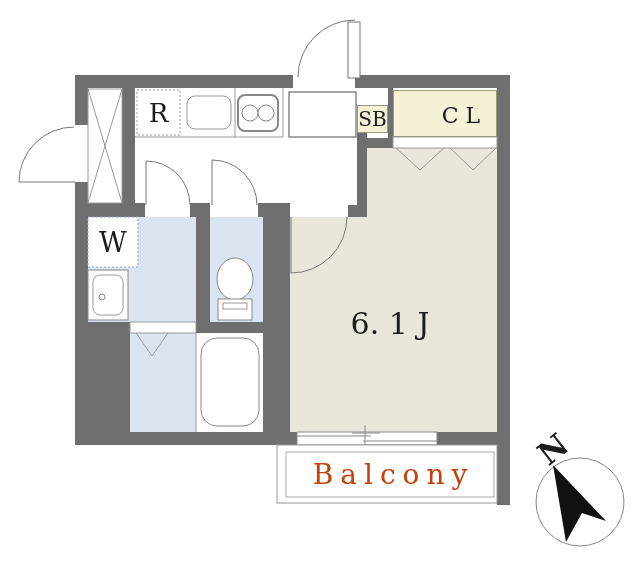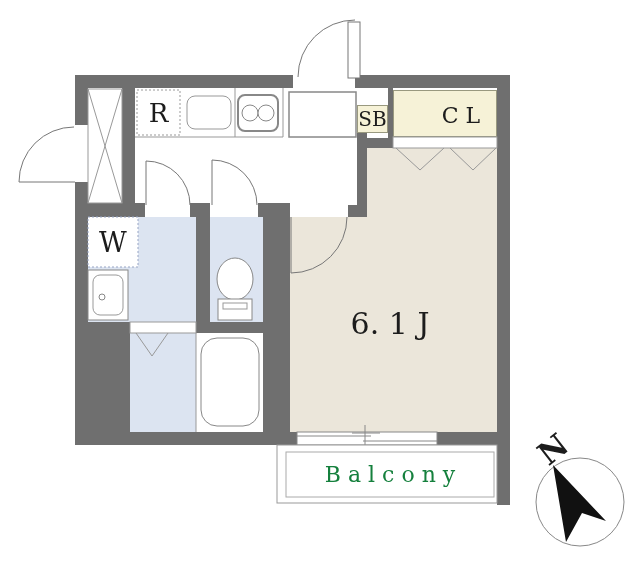--- a/index.html
+++ b/index.html
@@ -14,22 +14,22 @@
   .lbl{color:#1c1c1c;display:flex;align-items:center;justify-content:center;
        text-align:center;white-space:pre;line-height:1;}
   #svgLayer{position:absolute;left:0;top:0;pointer-events:none;}
   .lbl-r{left:137px;top:90px;width:43px;height:45px;font-size:26px;}
   .lbl-kitchen{left:135px;top:141px;width:170px;height:42px;font-size:29px;}
   .lbl-ent{left:289px;top:92px;width:67px;height:45px;font-size:23px;}
   .lbl-sb{left:357px;top:105px;width:31px;height:28px;font-size:20px;}
   .lbl-cl{left:393px;top:90px;width:104px;height:52px;font-size:22px;padding-left:16px;}
   .lbl-w{left:88px;top:217px;width:50px;height:50px;font-size:27px;}
   .lbl-room{left:310px;top:294px;width:160px;height:44px;font-size:30px;margin-top:8px;}
-  .lbl-balcony{left:286px;top:452px;width:208px;height:45px;font-size:22px;
-               letter-spacing:7px;padding-left:7px;box-sizing:border-box;color:#15803d;}
+  .lbl-balcony{left:286px;top:452px;width:208px;height:45px;font-size:28px;
+               letter-spacing:7px;padding-left:7px;box-sizing:border-box;color:#c2410c;}
   .lbl-n{left:532px;top:428px;width:42px;height:42px;font-size:31px;font-weight:bold;
          transform:rotate(-38deg);}
 </style>
 </head>
 <body>
 
 <div id="stage">
 
   <div class="abs floor-room" style="left:367px;top:148px;width:130px;height:284px;"></div>
   <div class="abs floor-room" style="left:290px;top:217px;width:77px;height:215px;"></div>

